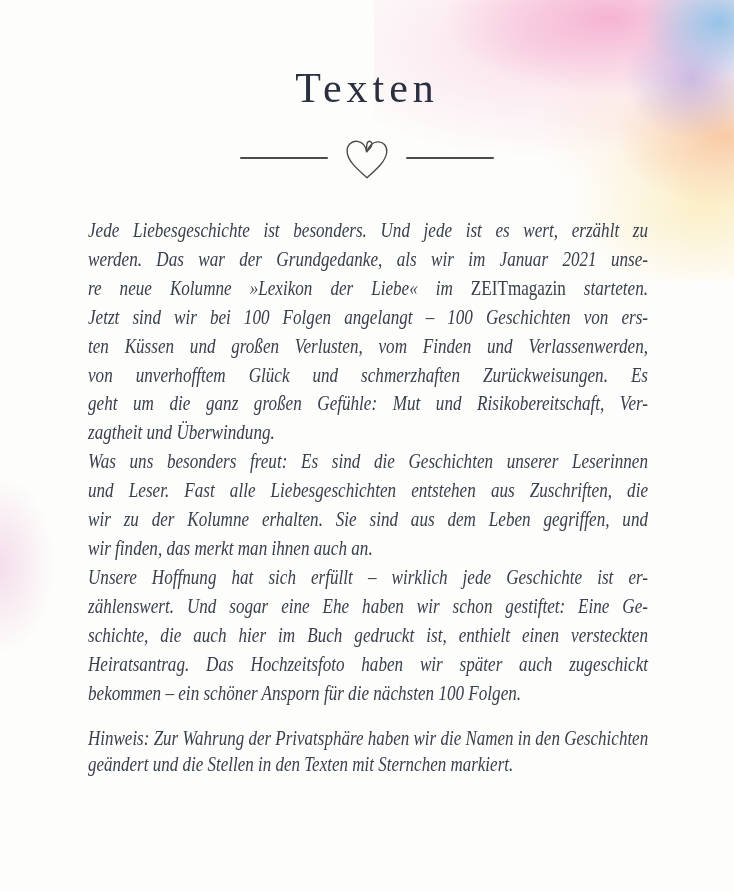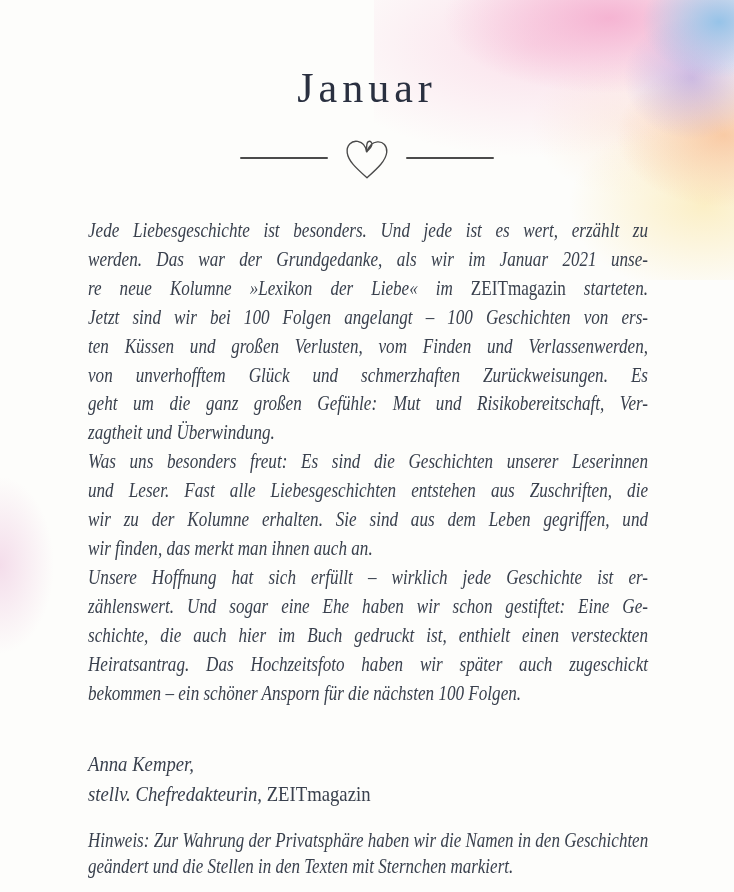--- a/index.html
+++ b/index.html
@@ -52,21 +52,21 @@
   .foot-line{width:700px;transform:scaleX(0.85);transform-origin:0 50%;white-space:nowrap;}
 </style>
 </head>
 <body>
 
 <div class="wash wash-top-right"></div>
 <div class="wash wash-left"></div>
 
 <div class="content">
 
-  <h1 class="title">Januar</h1>
+  <h1 class="title">Texten</h1>
 
   <div class="ornament">
     <div class="orn-line"></div>
     <svg class="heart-svg" width="52" height="52" viewBox="0 0 100 100" fill="none">
       <path d="M50 88 C30 70 14 56 12 40 C10 26 20 16 32 18 C42 20 48 28 49 38 C50 30 48 22 52 19 C56 16 61 20 59 26 C57 32 51 35 50 38 C53 28 60 20 70 19 C81 18 89 27 88 39 C86 56 70 70 50 88 Z" stroke="#4a4a4a" stroke-width="2.6" stroke-linecap="round" stroke-linejoin="round" fill="none"></path>
     </svg>
     <div class="orn-line"></div>
   </div>
 
   <div class="bodytext">
@@ -88,23 +88,19 @@
     </div>
     <div class="paragraph">
       <div class="line">Unsere Hoffnung hat sich erfüllt – wirklich jede Geschichte ist er-</div>
       <div class="line">zählenswert. Und sogar eine Ehe haben wir schon gestiftet: Eine Ge-</div>
       <div class="line">schichte, die auch hier im Buch gedruckt ist, enthielt einen versteckten</div>
       <div class="line">Heiratsantrag. Das Hochzeitsfoto haben wir später auch zugeschickt</div>
       <div class="line short">bekommen – ein schöner Ansporn für die nächsten 100 Folgen.</div>
     </div>
   </div>
 
-  <div class="signature">
-    <div class="sig-line">Anna Kemper,</div>
-    <div class="sig-line"><span>stellv. Chefredakteurin, </span><span class="roman">ZEITmagazin</span></div>
-  </div>
 
   <div class="footnote">
     <div class="foot-line">Hinweis: Zur Wahrung der Privatsphäre haben wir die Namen in den Geschichten</div>
     <div class="foot-line">geändert und die Stellen in den Texten mit Sternchen markiert.</div>
   </div>
 
 </div>
 
 </body></html>

